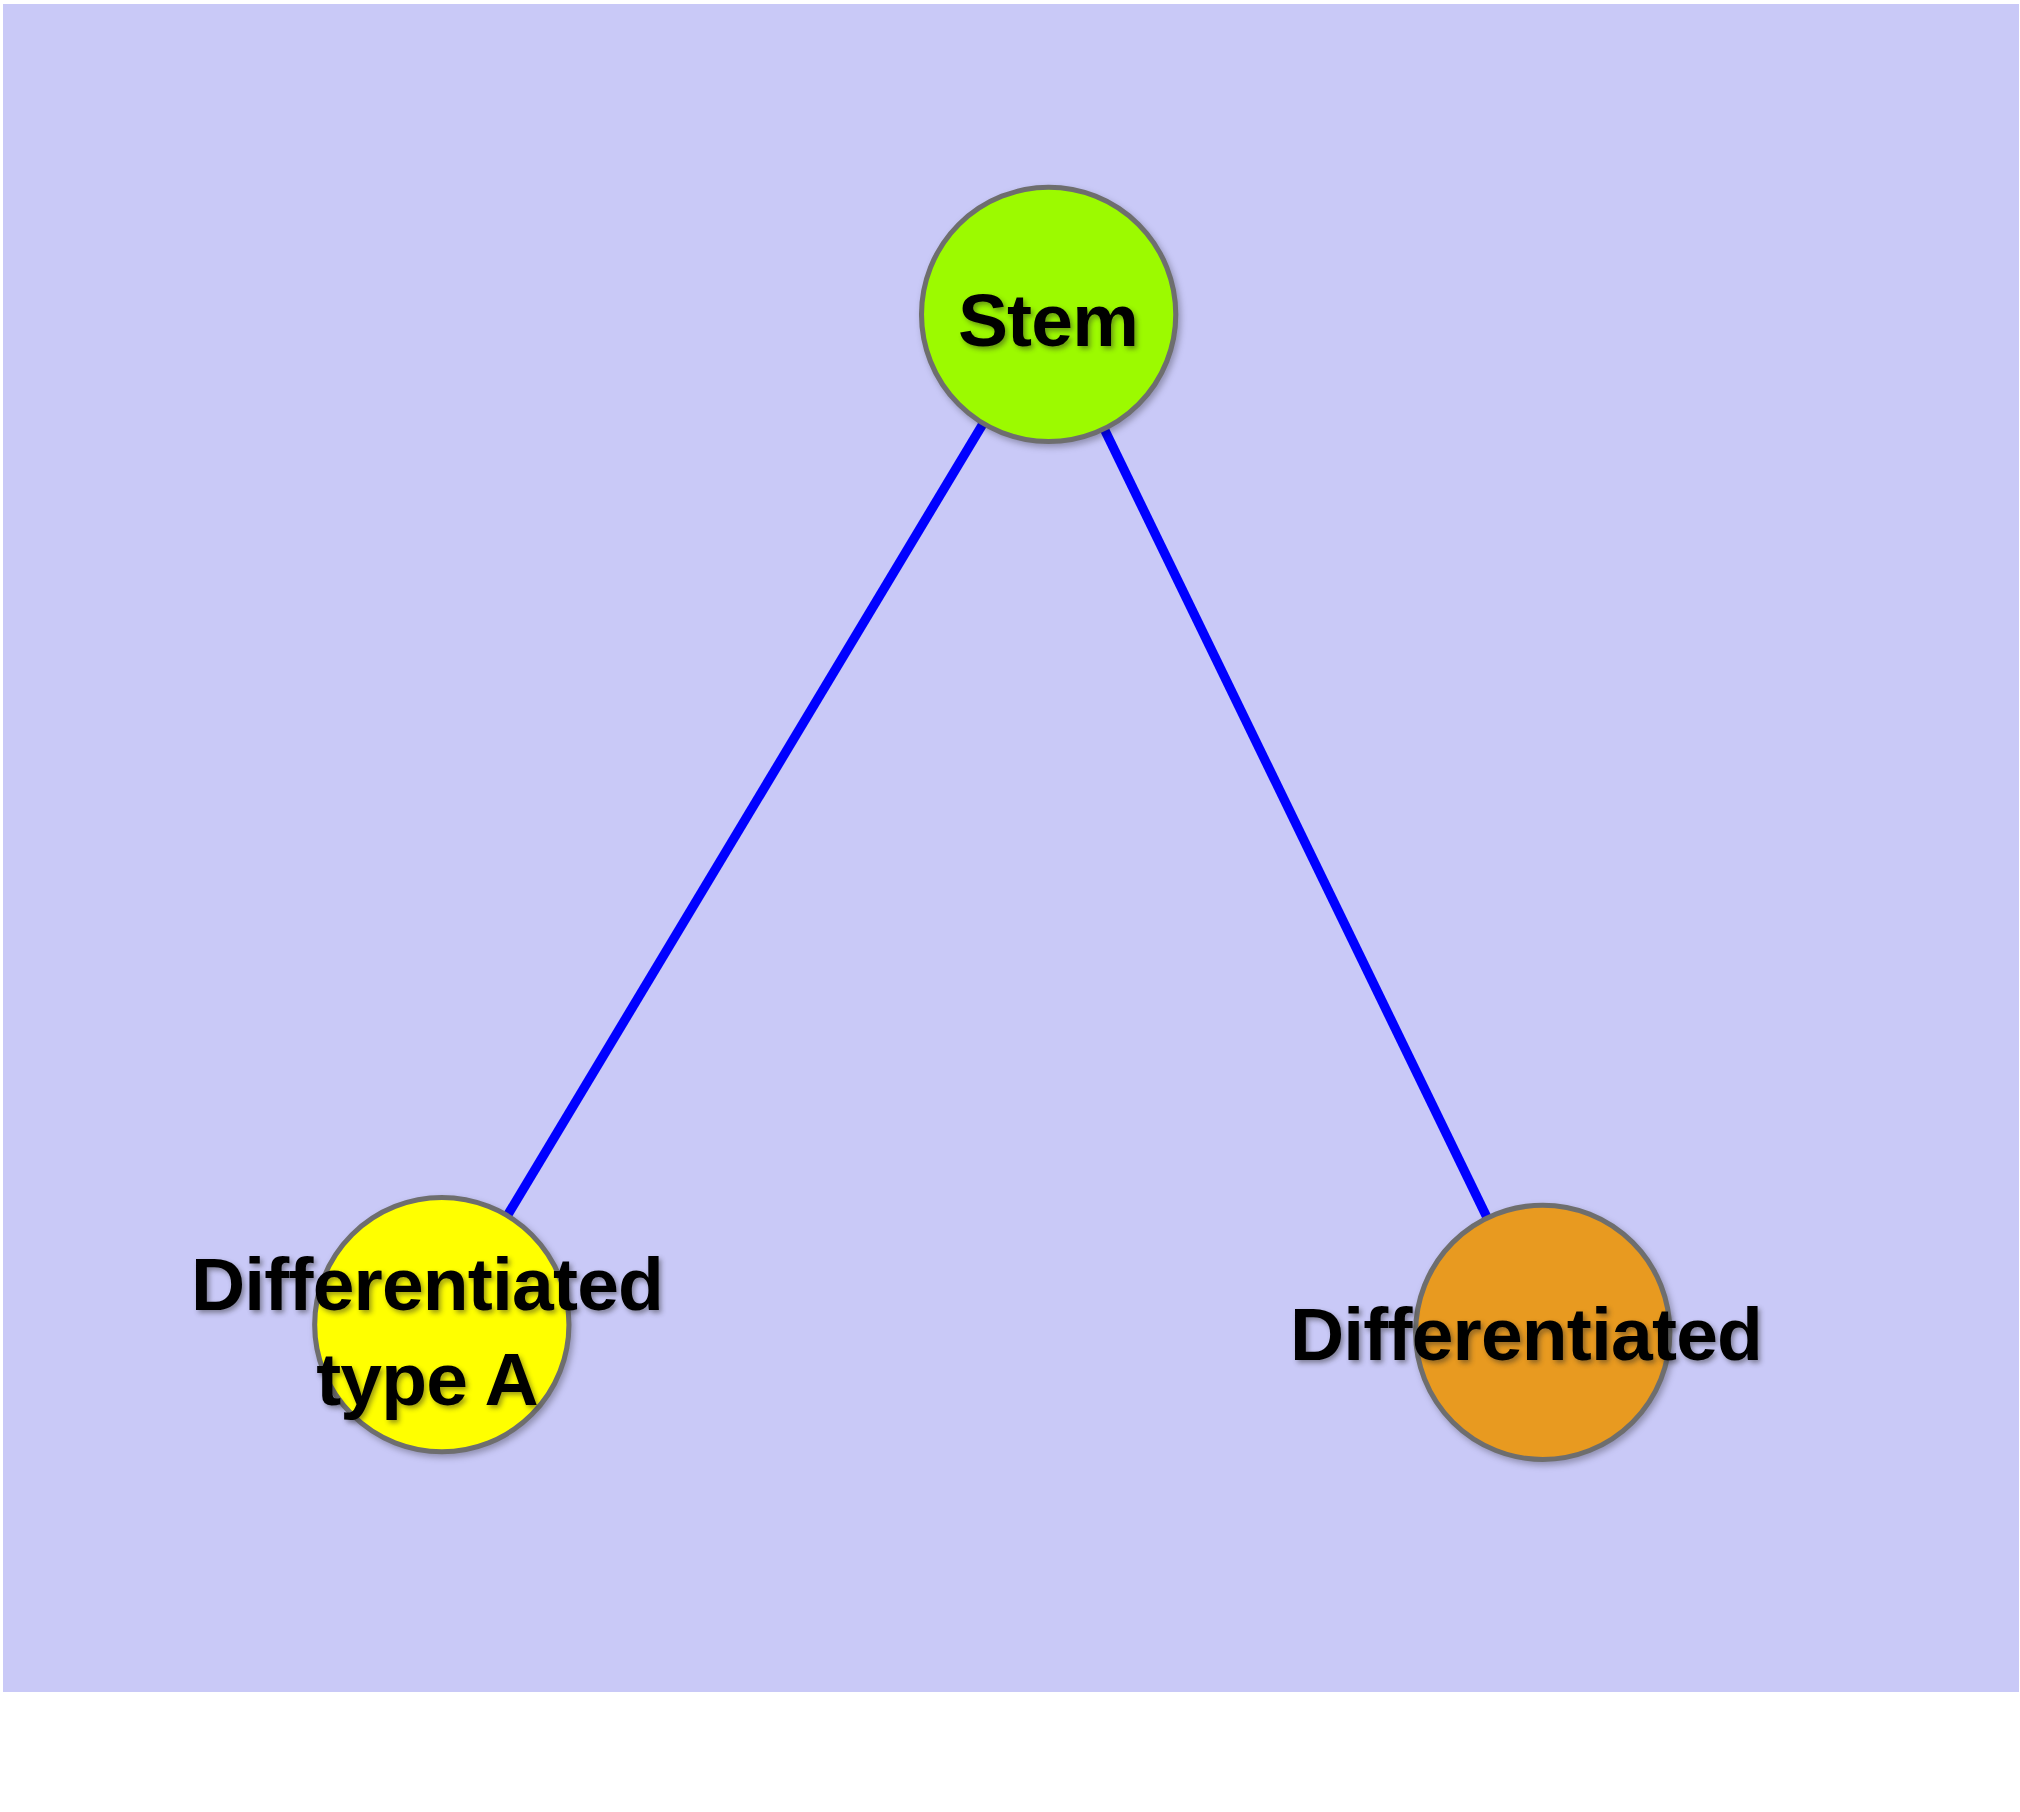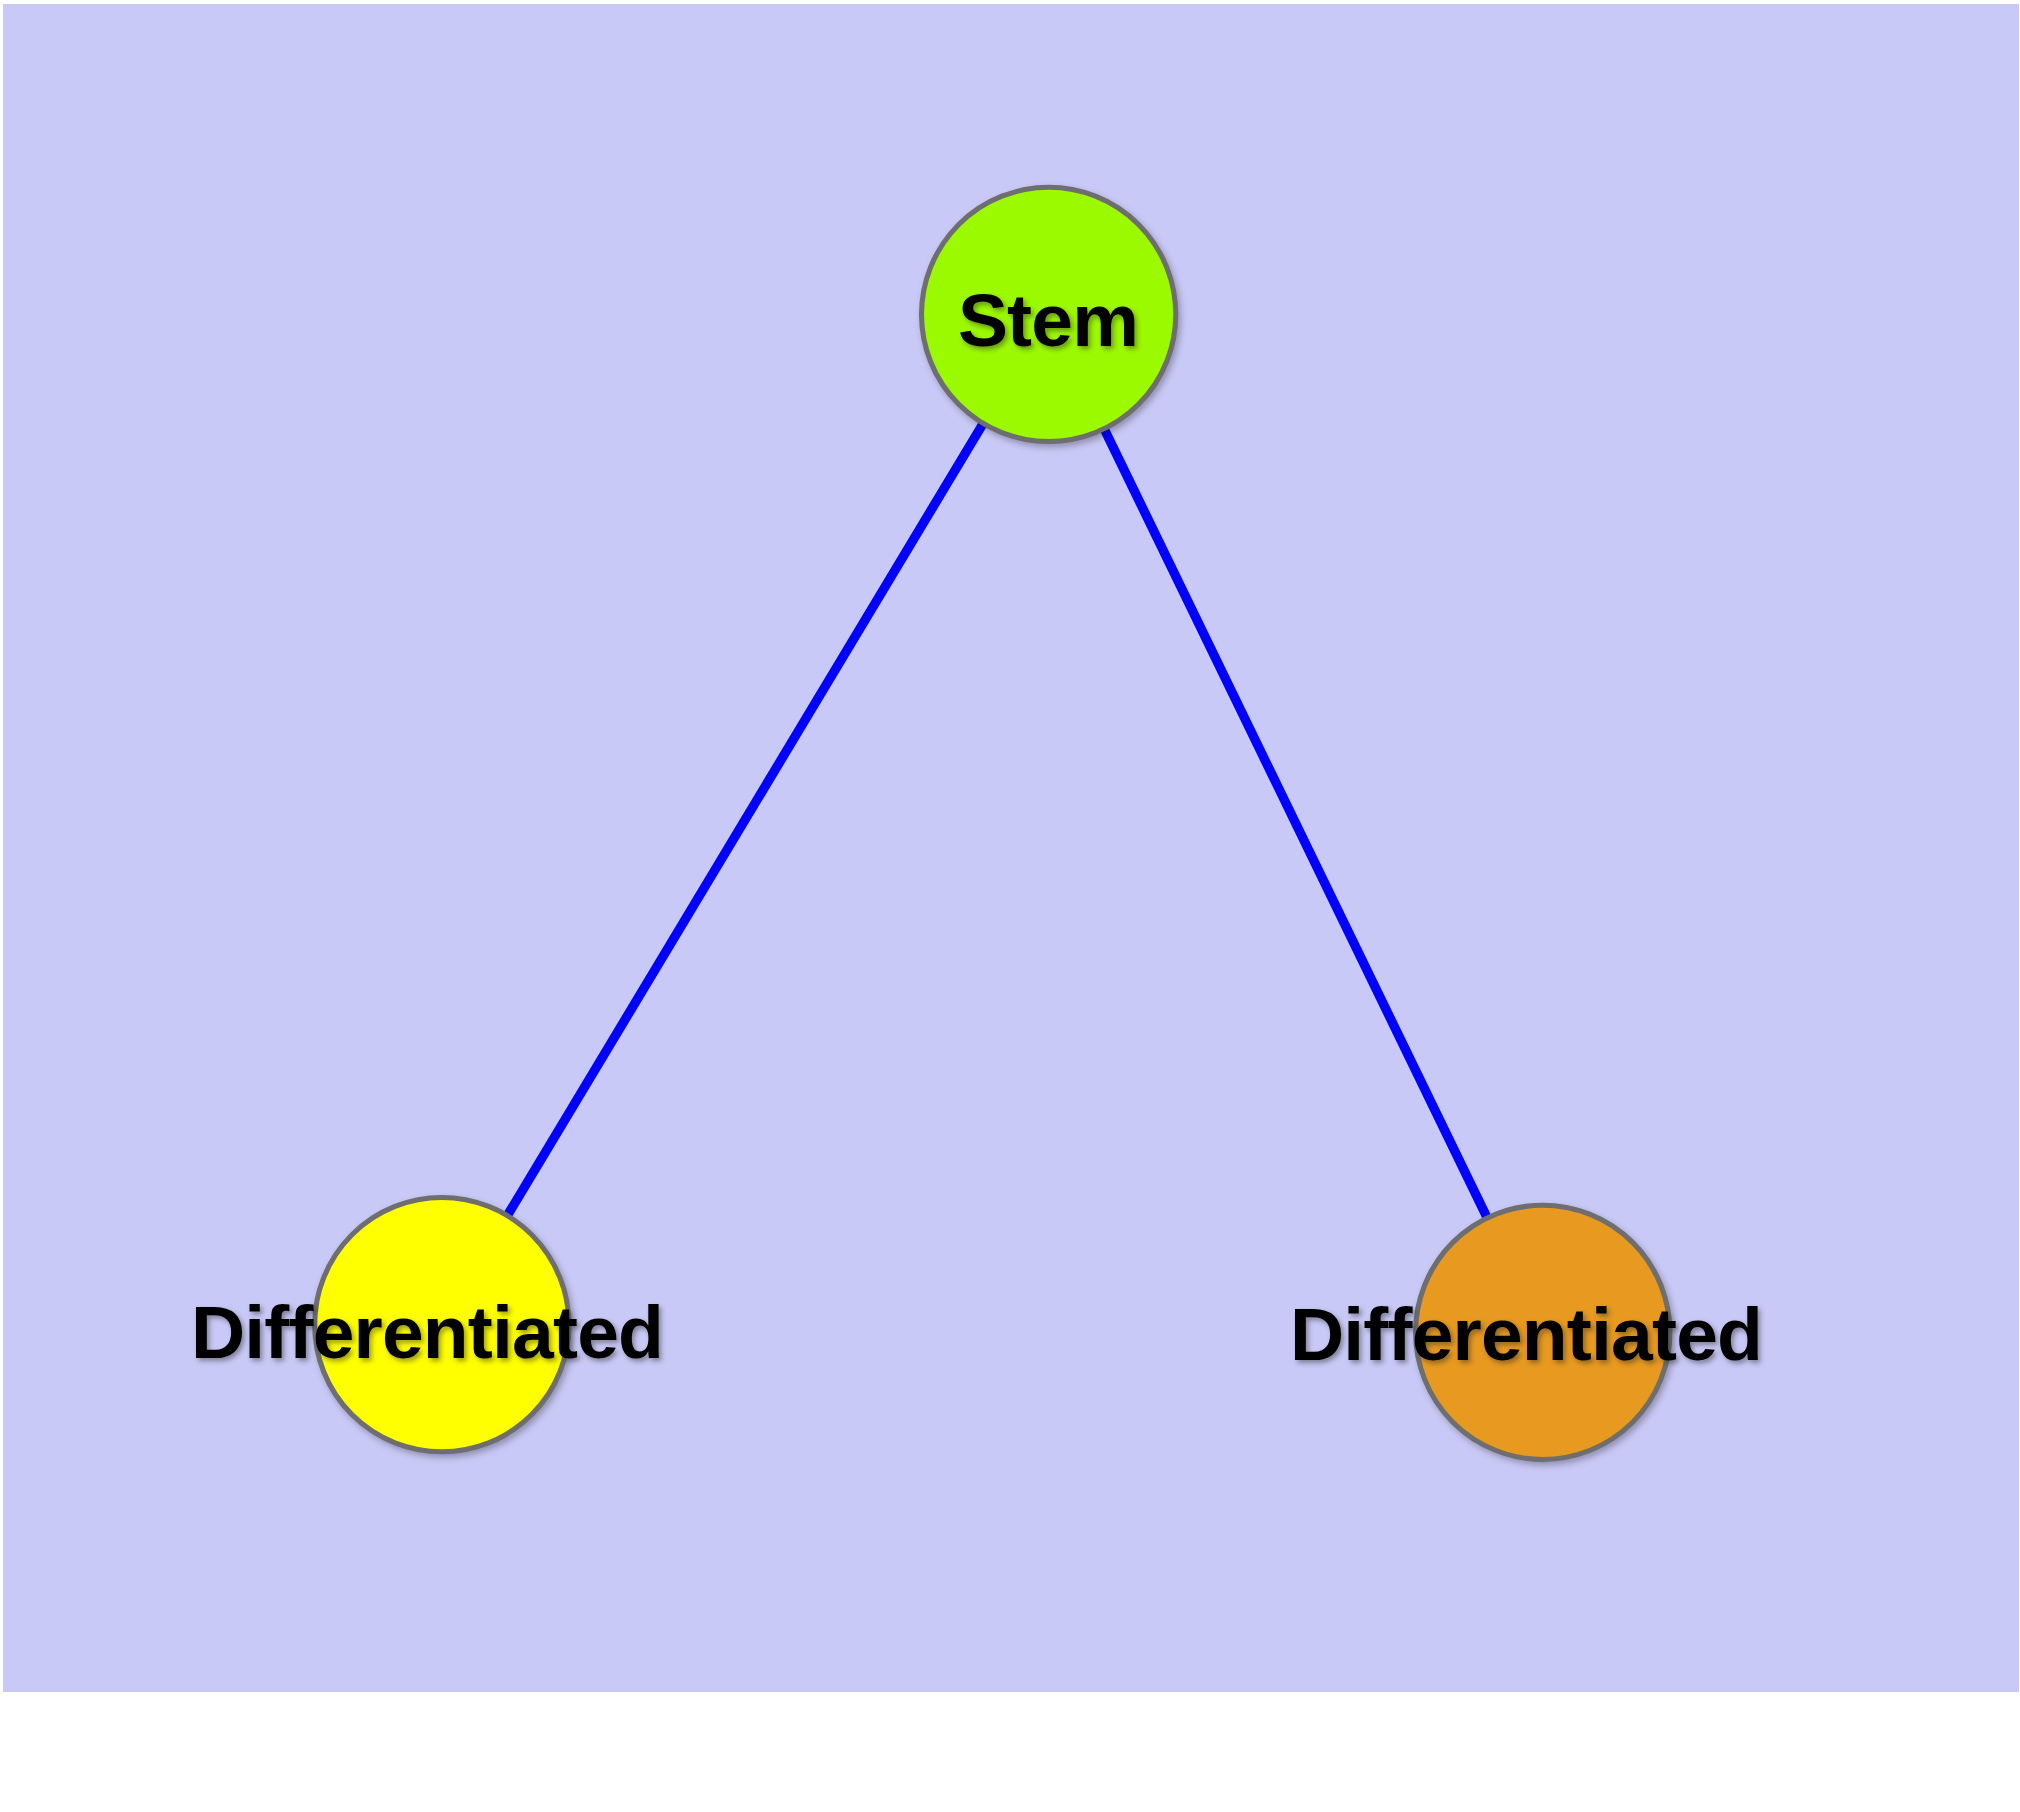--- a/index.html
+++ b/index.html
@@ -74,20 +74,21 @@
     <circle class="node-circle" cx="521" cy="1563" r="150" fill="#FFFF00"></circle>
     <circle class="node-circle" cx="1820" cy="1572" r="150" fill="#E89A20"></circle>
   </svg>
 
   <div class="label label-stem" style="color: rgb(0, 0, 0);">
     <span>Stem</span>
   </div>
 
   <div class="label label-type-a" style="color: rgb(0, 0, 0);">
     <span>Differentiated</span>
+    <span>type A</span>
   </div>
 
   <div class="label label-type-b" style="color: rgb(0, 0, 0);">
     <span>Differentiated</span>
   </div>
 
 </div>
 
 
 </body></html>

